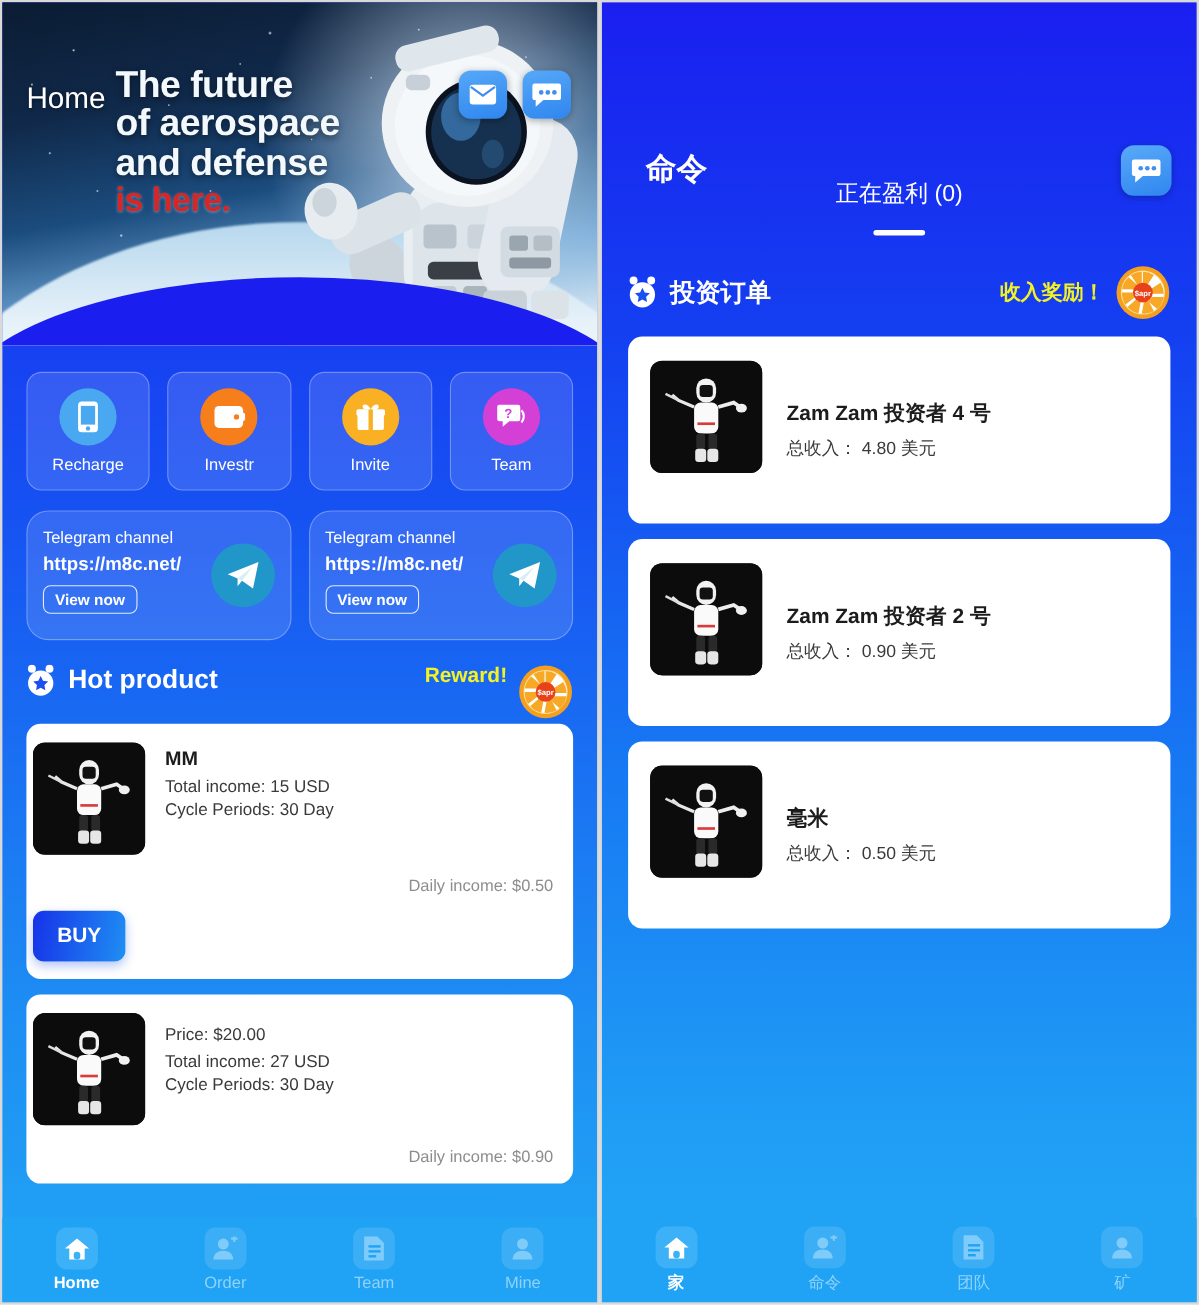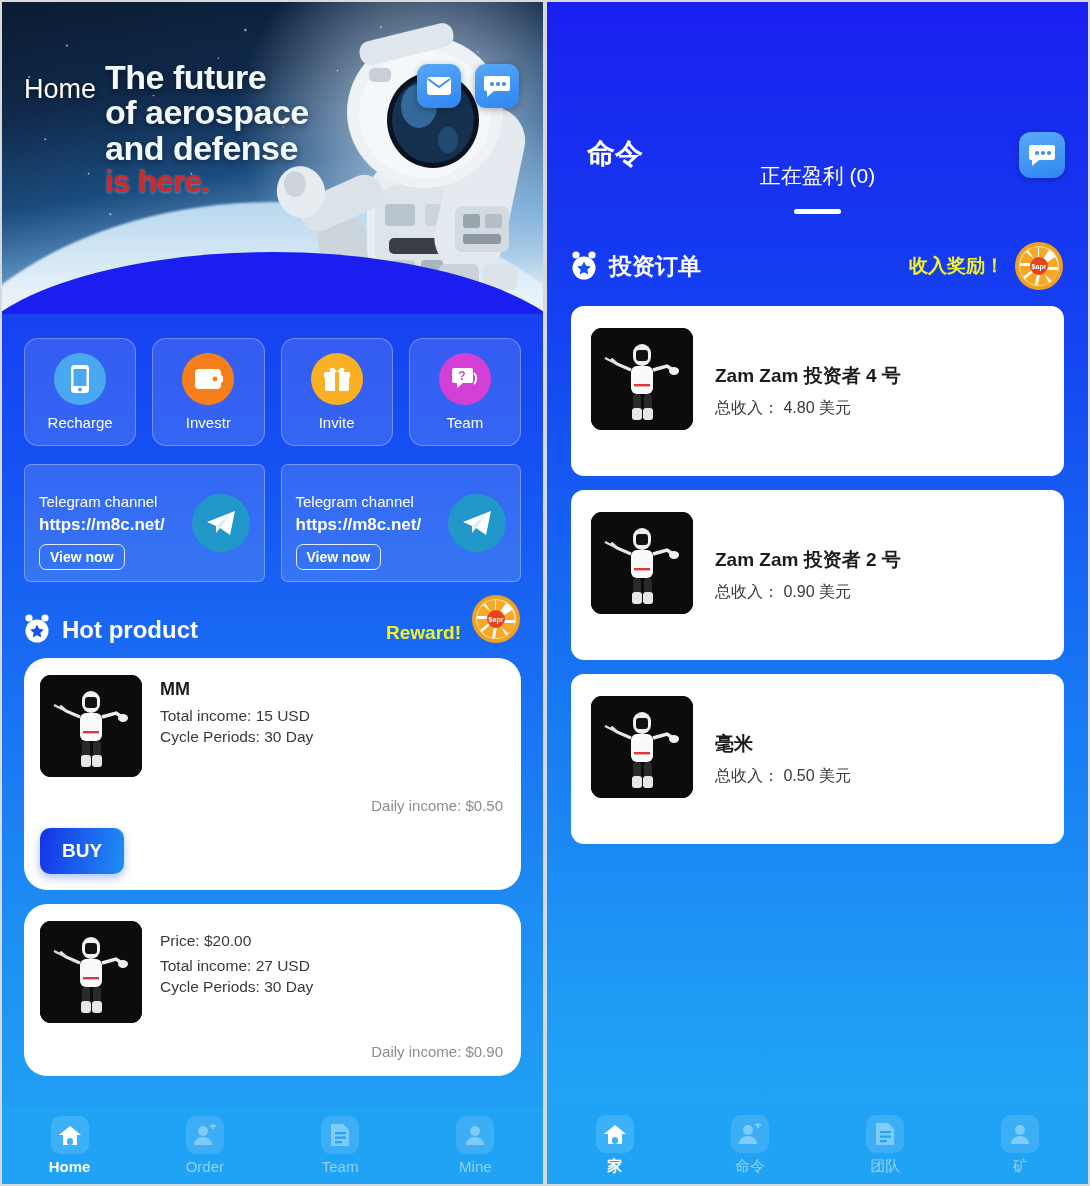--- a/index.html
+++ b/index.html
@@ -89,49 +89,49 @@
     display:flex; flex-direction:column; align-items:center; justify-content:center; gap:9px;
   }
   .quick .circ {
     width:52px; height:52px; border-radius:50%;
     display:flex; align-items:center; justify-content:center;
   }
   .quick .lbl { color:#fff; font-size:15px; }
 
   .tg-grid { display:flex; gap:16px; margin-top:18px; }
   .tg {
-    flex:1; height:118px; border-radius:7px; position:relative;
+    flex:1; height:118px; border-radius:20px; position:relative;
     background: rgba(255,255,255,.13);
     border:1px solid rgba(255,255,255,.30);
-    padding:28px 14px 0 14px;
+    padding:16px 14px 0 14px;
   }
   .tg .t1 { color:#fff; font-size:15px; }
   .tg .t2 { color:#fff; font-size:17px; font-weight:600; margin-top:5px; }
   .tg .viewbtn {
     margin-top:9px; display:inline-block;
     border:1px solid rgba(255,255,255,.85); border-radius:7px;
     color:#fff; font-size:14px; font-weight:600; padding:4px 10px;
   }
   .tg .tgicon {
     position:absolute; right:14px; top:29px;
     width:58px; height:58px; border-radius:50%;
     background:#2196c9; display:flex; align-items:center; justify-content:center;
   }
 
   .sec-head {
-    display:flex; align-items:flex-end; margin-top:22px; height:40px;
+    display:flex; align-items:flex-start; margin-top:22px; height:40px;
   }
   .sec-head .medal { width:26px; height:30px; margin-right:12px; }
   .sec-head .sec-title { color:#fff; font-size:24px; font-weight:600; flex:1; }
   .sec-head .reward { color:#f2f224; font-size:19px; font-weight:700; margin-right:10px; }
   .coin { width:50px; height:50px; }
 
   .pcard {
-    background:#fff; border-radius:23px; margin-top:14px;
-    padding:17px 18px 16px 16px; position:relative;
+    background:#fff; border-radius:13px; margin-top:14px;
+    padding:17px 18px 16px 6px; position:relative;
   }
   .pcard .row { display:flex; gap:18px; }
   .thumb {
     width:102px; height:102px; border-radius:11px; flex:0 0 102px;
     background:#0d0d0d; overflow:hidden; position:relative;
   }
   .pinfo { flex:1; padding-top:4px; }
   .pname { font-size:18px; font-weight:700; color:#1c1c1c; }
   .pline { font-size:15.5px; color:#3a3a3a; margin-top:7px; }
   .pline.tight { margin-top:3px; }

